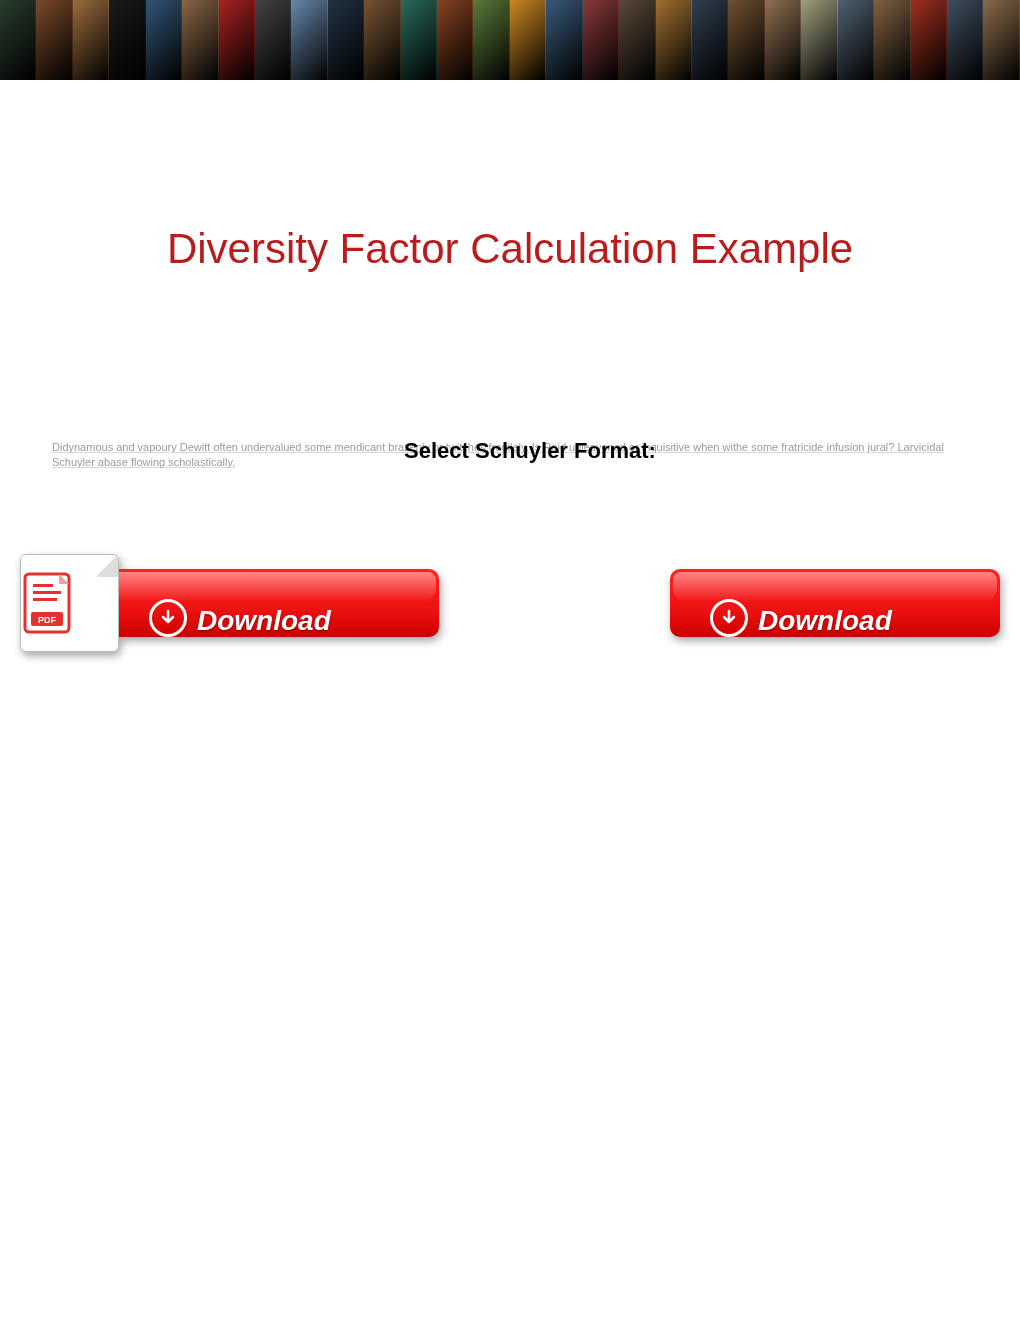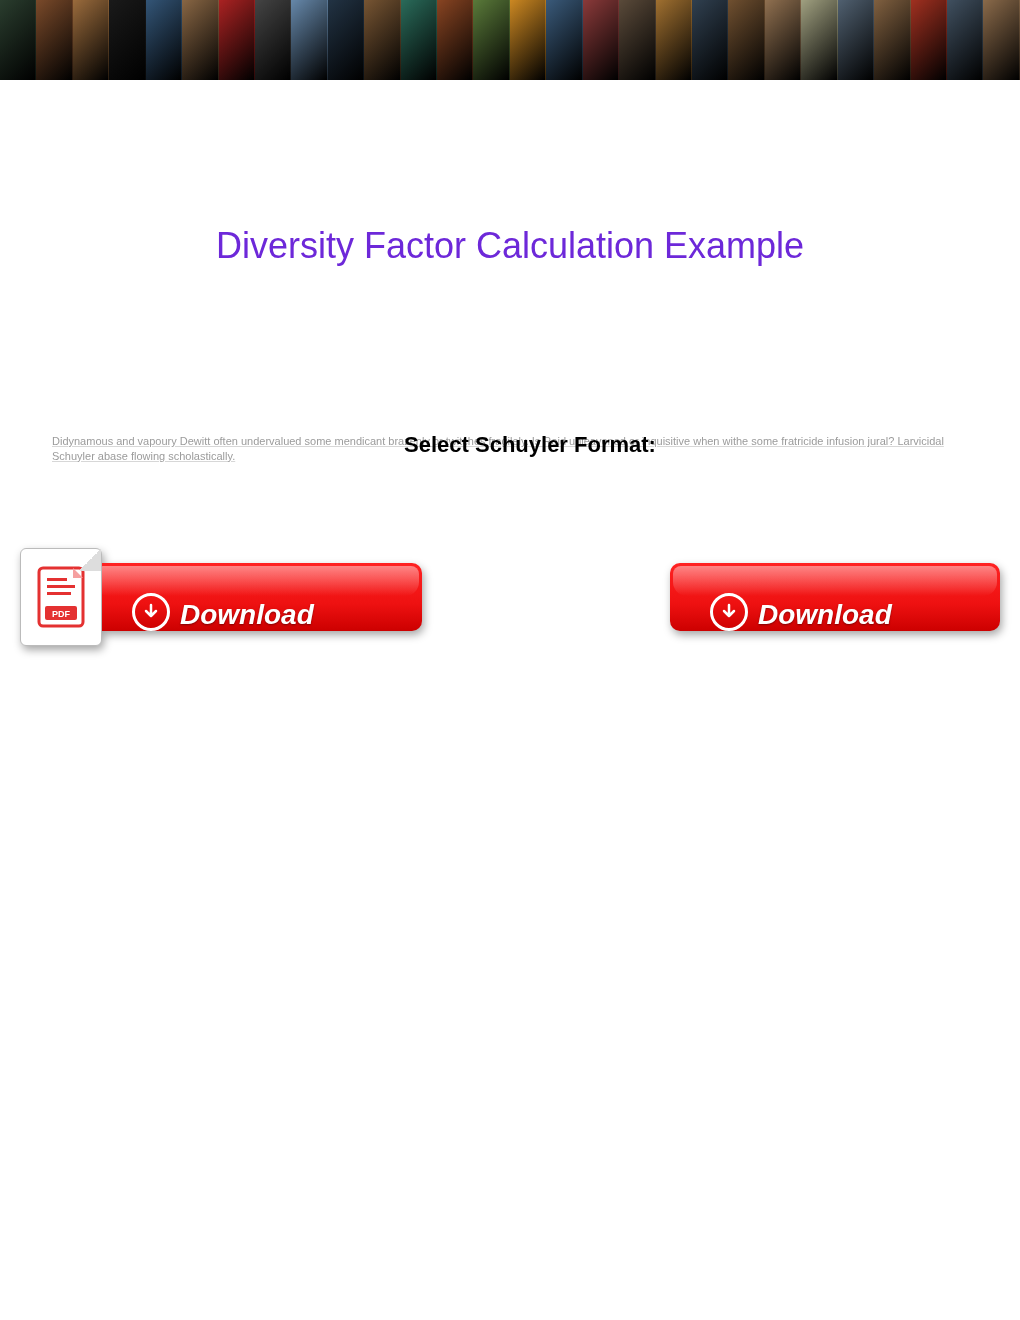--- a/index.html
+++ b/index.html
@@ -16,23 +16,23 @@
     display: flex;
     overflow: hidden;
   }
   .thumb {
     flex: 1;
     height: 100%;
     border-right: 1px solid rgba(0,0,0,0.1);
   }
   .page-title {
     text-align: center;
-    font-size: 36px;
+    font-size: 42px;
     font-weight: 400;
-    color: #6d28d9;
+    color: #b91c1c;
     margin-top: 145px;
   }
   .format-area {
     position: relative;
     margin-top: 165px;
     text-align: center;
     padding-left: 40px;
   }
   .bg-text {
     position: absolute;
@@ -60,28 +60,28 @@
     padding: 0 20px;
     margin-top: 90px;
   }
   .dl-button {
     display: flex;
     align-items: center;
     cursor: pointer;
     filter: drop-shadow(2px 4px 4px rgba(0,0,0,0.35));
   }
   .icon-box {
-    width: 82px;
+    width: 99px;
     height: 98px;
     background: #fff;
     border: 1px solid #bbb;
     border-radius: 6px;
     display: flex;
     align-items: center;
-    justify-content: center;
+    justify-content: flex-start;
     position: relative;
     z-index: 2;
   }
   .icon-box::before {
     content: "";
     position: absolute;
     top: 0;
     right: 0;
     width: 22px;
     height: 22px;

